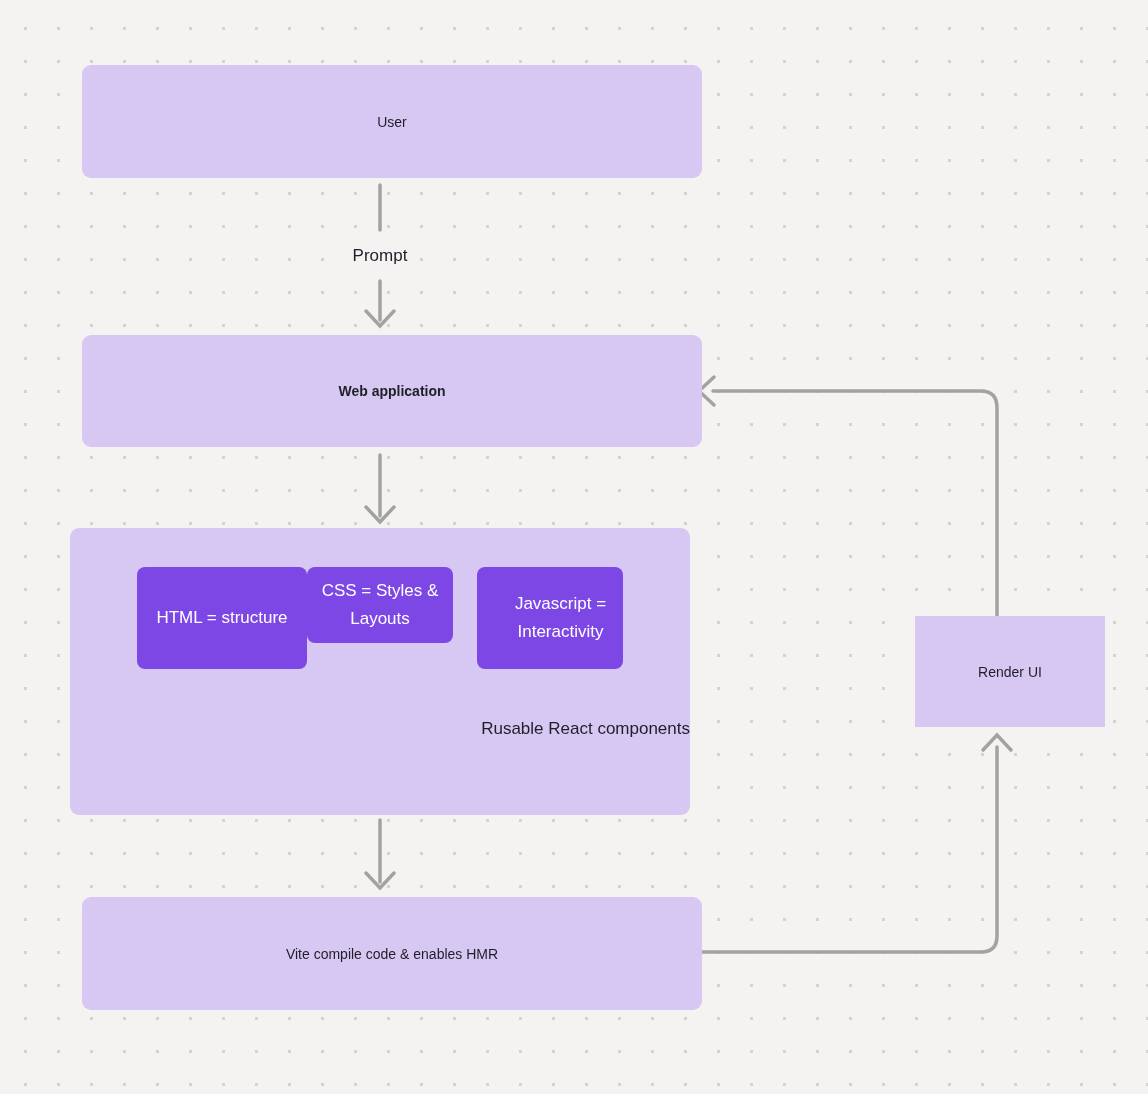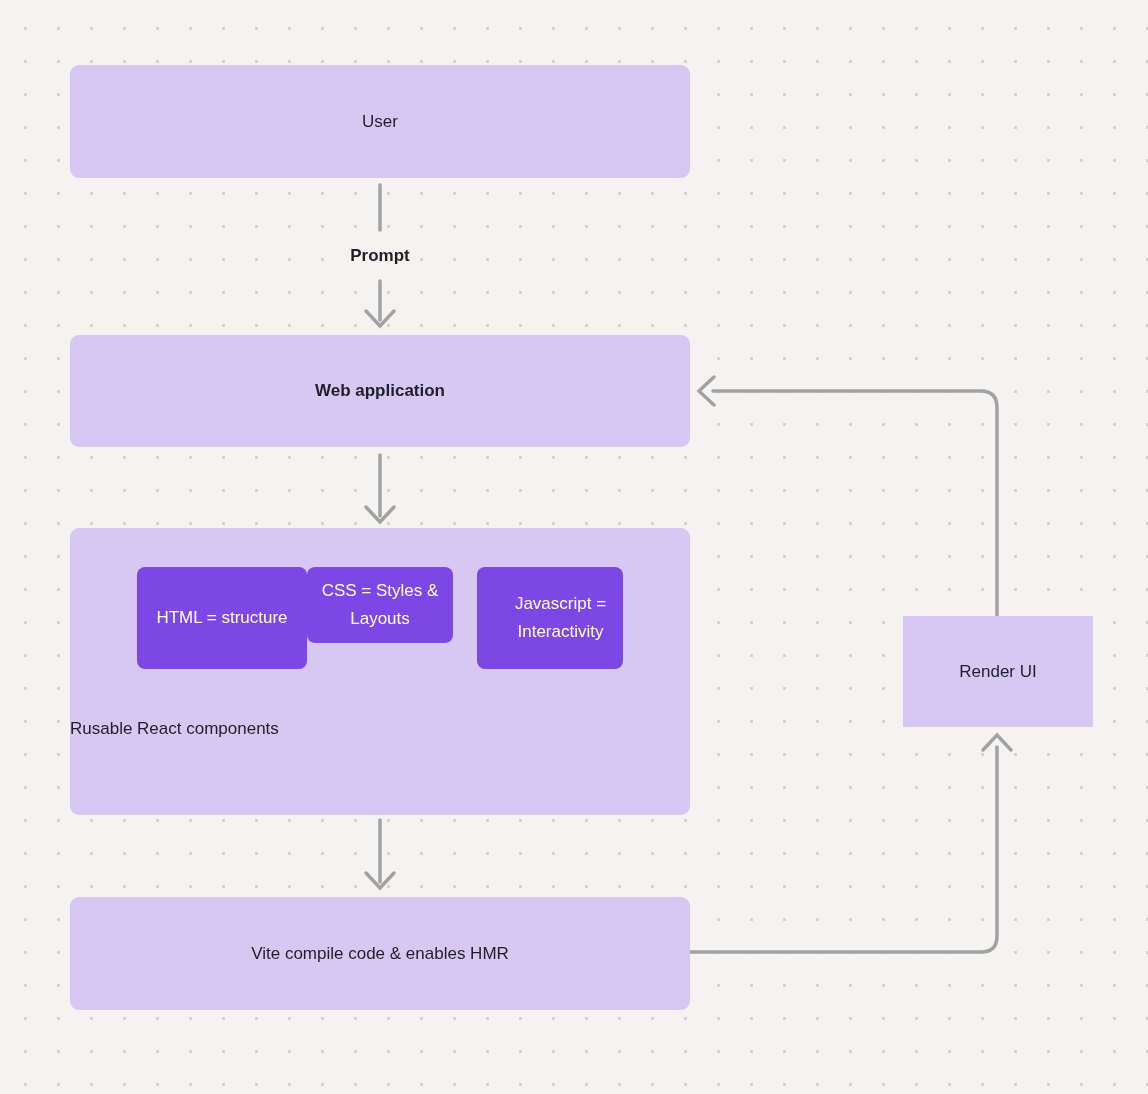--- a/index.html
+++ b/index.html
@@ -32,53 +32,53 @@
     display: flex;
     align-items: center;
     justify-content: center;
     text-align: center;
     box-sizing: border-box;
   }
   .node--light {
     background: var(--node-light, #d6c8f2);
     border-radius: 9px;
     color: var(--text-dark, #1f1f28);
-    font-size: 17px;
+    font-size: 14px;
+    margin-left: 12px;
   }
   .node--dark {
     background: var(--node-dark, #7d47e5);
     border-radius: 8px;
     color: var(--text-light, #ffffff);
     font-size: 17px;
     line-height: 28px;
     padding: 0 12px;
   }
   .group {
     position: absolute;
     background: var(--node-light, #d6c8f2);
     border-radius: 9px;
   }
   .group-label {
     position: absolute;
     left: 0;
     right: 0;
     top: 191px;
-    text-align: left;
+    text-align: right;
     color: var(--text-dark, #1f1f28);
     font-size: 17px;
   }
   .edge-label {
     position: absolute;
     transform: translate(-50%, -50%);
     color: var(--text-dark, #1f1f28);
     font-size: 17px;
     background: var(--canvas-bg, #f4f3f1);
     padding: 2px 6px;
     white-space: nowrap;
-    font-weight: bold;
   }
 </style>
 </head>
 <body>
 
 <div class="canvas">
 
   <svg class="edges" width="1148" height="1094" viewBox="0 0 1148 1094">
     <path d="M380 185 L380 230"></path>
     <path d="M380 281 L380 320"></path>

